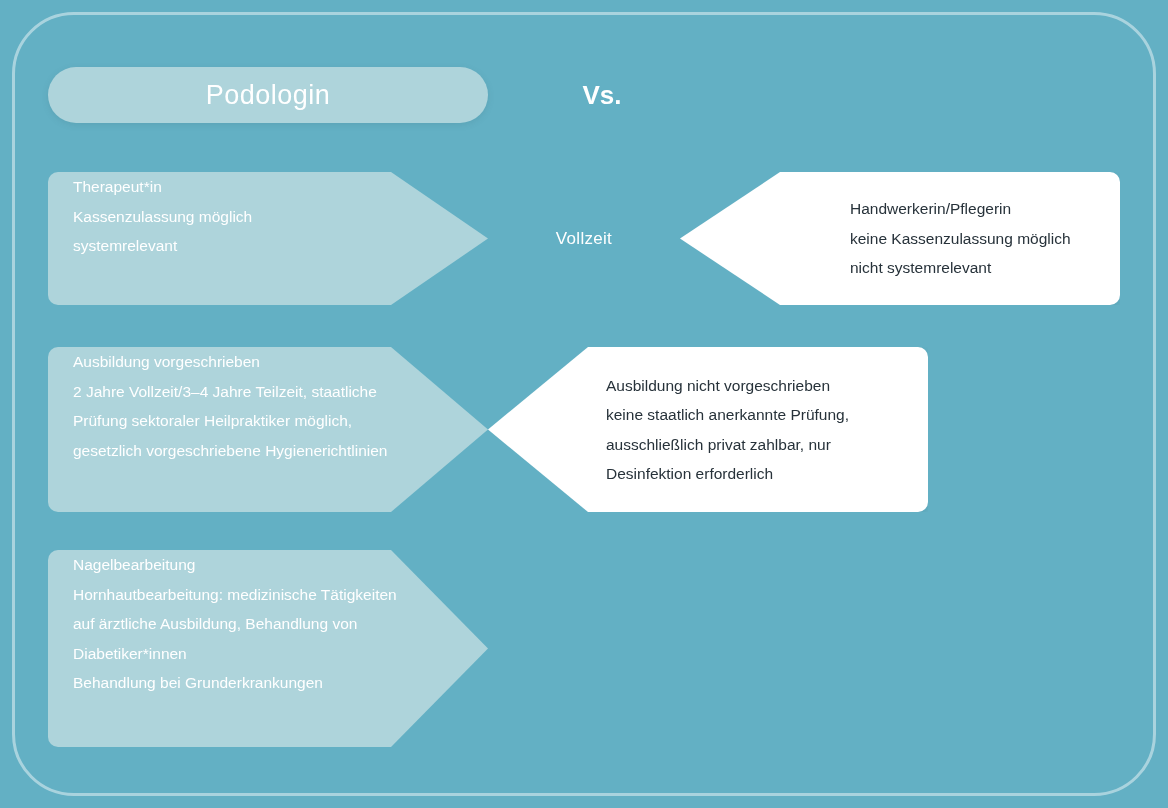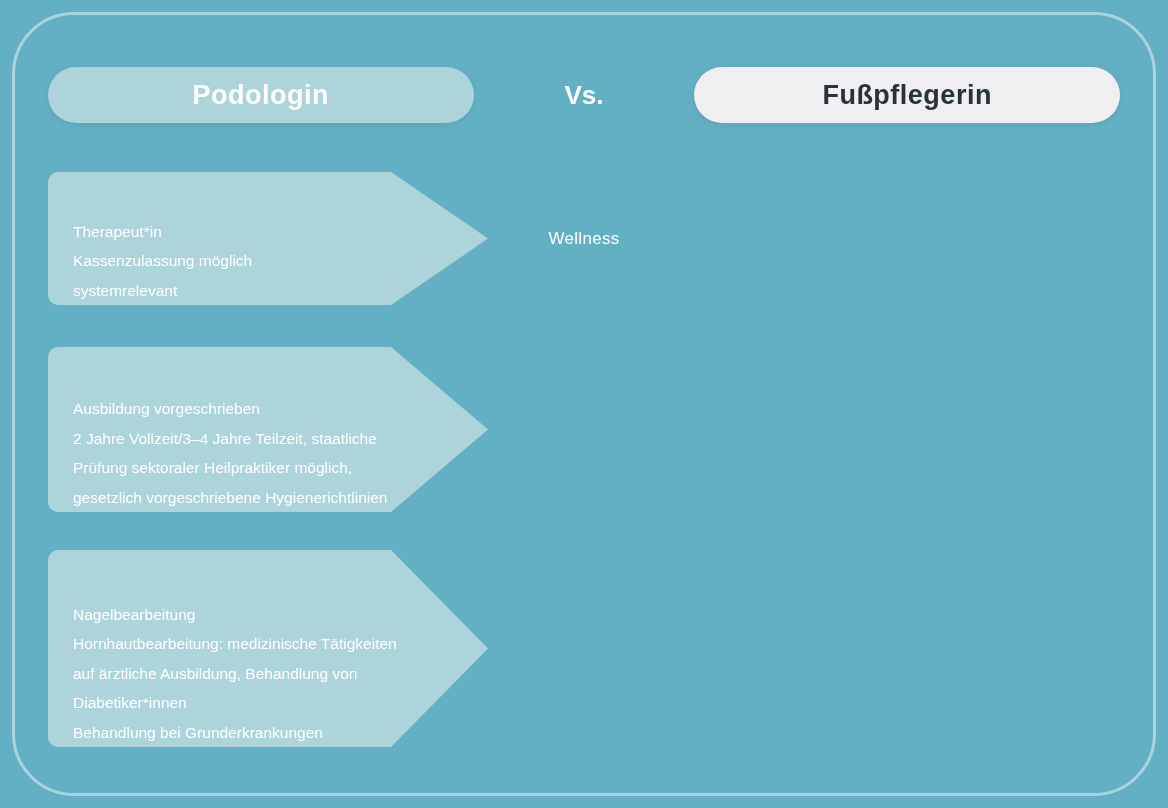--- a/index.html
+++ b/index.html
@@ -32,21 +32,21 @@
     top:67px;left:48px;
     width:1072px;height:56px;
     display:flex;
     align-items:center;
   }
   .pill{
     width:440px;height:56px;
     border-radius:28px;
     display:flex;align-items:center;justify-content:center;
     font-size:27px;
-    font-weight:700;
+    font-weight:400;
     letter-spacing:0.5px;
     filter:drop-shadow(0 2px 3px rgba(25,60,70,0.10));
   }
   .pill-left{background:var(--light-teal);color:var(--white);}
   .pill-right{background:var(--pill-gray);color:var(--dark-text);}
   .vs{
     width:228px;
     text-align:center;
     color:var(--white);
     font-size:26px;
@@ -63,21 +63,21 @@
     align-items:stretch;
   }
   .compare-row.r1{height:133px;margin-bottom:42px;}
   .compare-row.r2{height:165px;margin-bottom:38px;}
   .compare-row.r3{height:197px;}
   .arrow-right{
     width:440px;
     background:var(--light-teal);
     border-radius:10px;
     clip-path:polygon(0 0, calc(100% - 97px) 0, 100% 50%, calc(100% - 97px) 100%, 0 100%);
-    display:flex;align-items:flex-end;
+    display:flex;align-items:flex-start;
     color:var(--white);
   }
   .arrow-left{
     width:440px;
     background:var(--white);
     border-radius:10px;
     clip-path:polygon(100px 0, 100% 0, 100% 100%, 100px 100%, 0 50%);
     display:flex;align-items:center;
     color:var(--dark-text);
     filter:drop-shadow(0 2px 3px rgba(25,60,70,0.10));
@@ -103,42 +103,50 @@
 <body>
 
 <div class="canvas">
   <div class="inner-border"></div>
 
   <div class="header-row">
     <div class="pill pill-left">
       <span>Podologin</span>
     </div>
     <div class="vs">Vs.</div>
-    <div class="pill pill-right">
-      <span>Fußpflegerin</span>
-    </div>
   </div>
 
   <div class="rows">
 
     <div class="compare-row r1">
       <div class="arrow-right">
         <div class="body-text">Therapeut*in
 Kassenzulassung möglich
 systemrelevant</div>
       </div>
-      <div class="row-label">Wellness</div>
+      <div class="row-label">Vollzeit</div>
+      <div class="arrow-left pad-deep">
+        <div class="body-text">Handwerkerin/Pflegerin
+keine Kassenzulassung möglich
+nicht systemrelevant</div>
+      </div>
     </div>
 
     <div class="compare-row r2">
       <div class="arrow-right">
         <div class="body-text">Ausbildung vorgeschrieben
 2 Jahre Vollzeit/3–4 Jahre Teilzeit, staatliche
 Prüfung sektoraler Heilpraktiker möglich,
 gesetzlich vorgeschriebene Hygienerichtlinien</div>
+      </div>
+      <div class="arrow-left">
+        <div class="body-text">Ausbildung nicht vorgeschrieben
+keine staatlich anerkannte Prüfung,
+ausschließlich privat zahlbar, nur
+Desinfektion erforderlich</div>
       </div>
     </div>
 
     <div class="compare-row r3">
       <div class="arrow-right">
         <div class="body-text">Nagelbearbeitung
 Hornhautbearbeitung: medizinische Tätigkeiten
 auf ärztliche Ausbildung, Behandlung von
 Diabetiker*innen
 Behandlung bei Grunderkrankungen</div>

